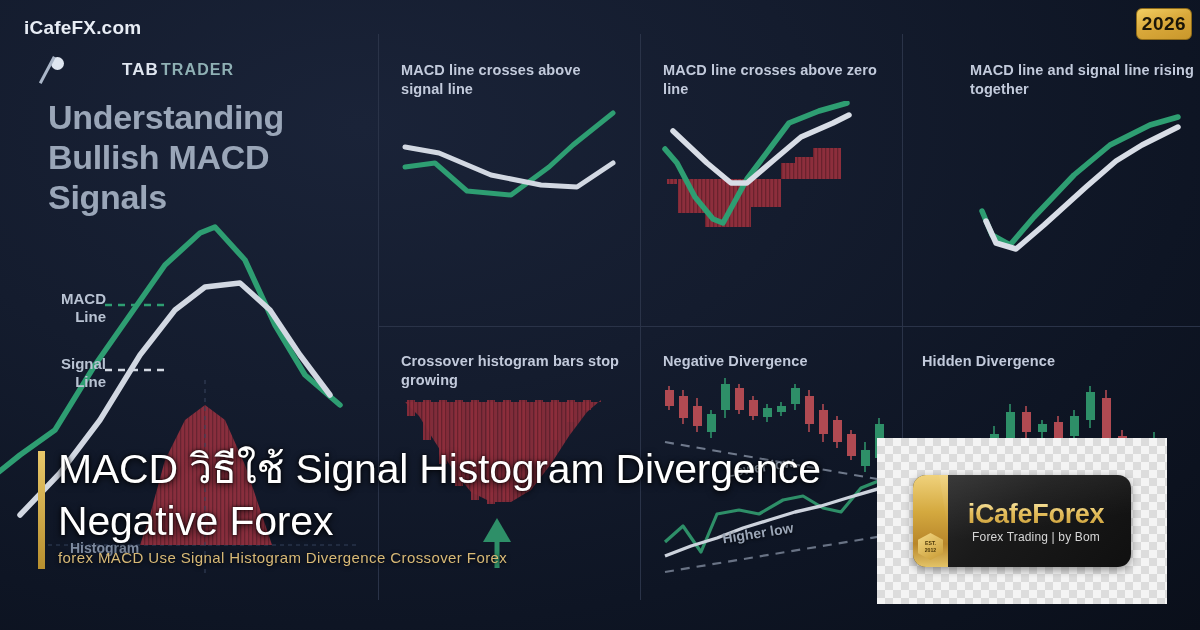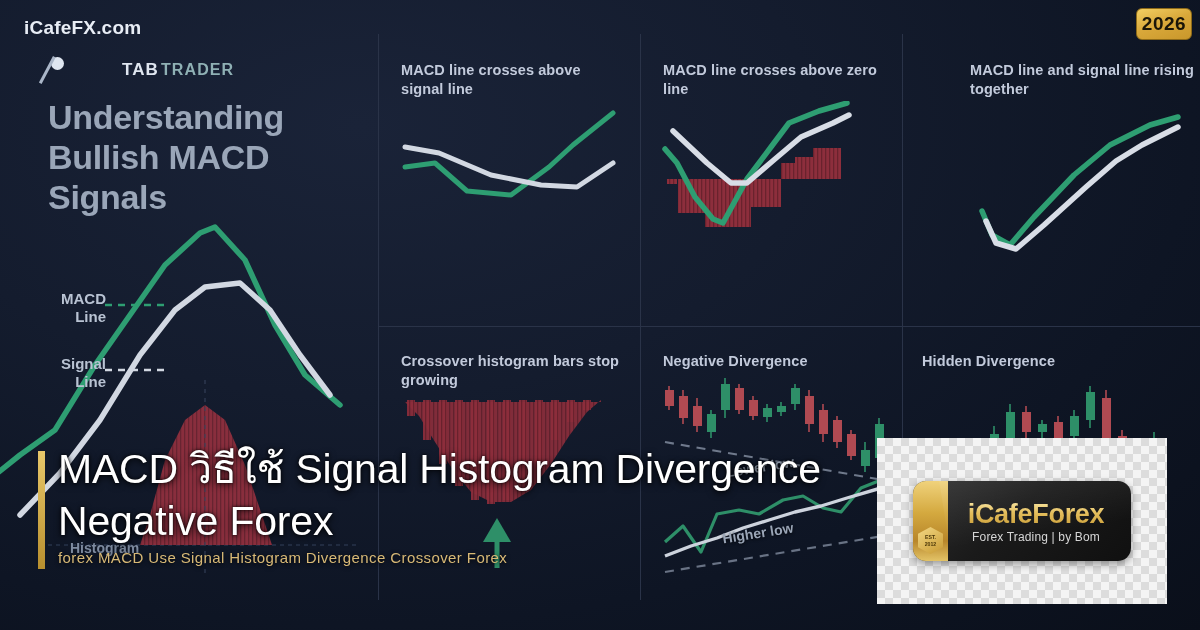--- a/index.html
+++ b/index.html
@@ -123,21 +123,21 @@
     z-index: 35;
     background-color: #f4f4f4;
     background-image:
       linear-gradient(45deg, #dcdcdc 25%, transparent 25%, transparent 75%, #dcdcdc 75%),
       linear-gradient(45deg, #dcdcdc 25%, transparent 25%, transparent 75%, #dcdcdc 75%);
     background-size: 16px 16px;
     background-position: 0 0, 8px 8px;
     display: flex; align-items: center; justify-content: center;
   }
   #logo-plate {
-    position: relative; width: 218px; height: 80px; border-radius: 13px;
+    position: relative; width: 218px; height: 92px; border-radius: 13px;
     background: linear-gradient(135deg, #2d2d2d 0%, #1a1a1a 45%, #101010 100%);
     overflow: hidden;
     box-shadow: 0 3px 8px rgba(0,0,0,.4);
     display: flex; flex-direction: column; align-items: center; justify-content: center;
   }
   #logo-stripe {
     position: absolute; left: 0; top: 0; width: 35px; height: 100%;
     background: linear-gradient(180deg, #f0d27c 0%, #d4a93f 40%, #b8862a 75%, #e3c367 100%);
   }
   #logo-shine {

